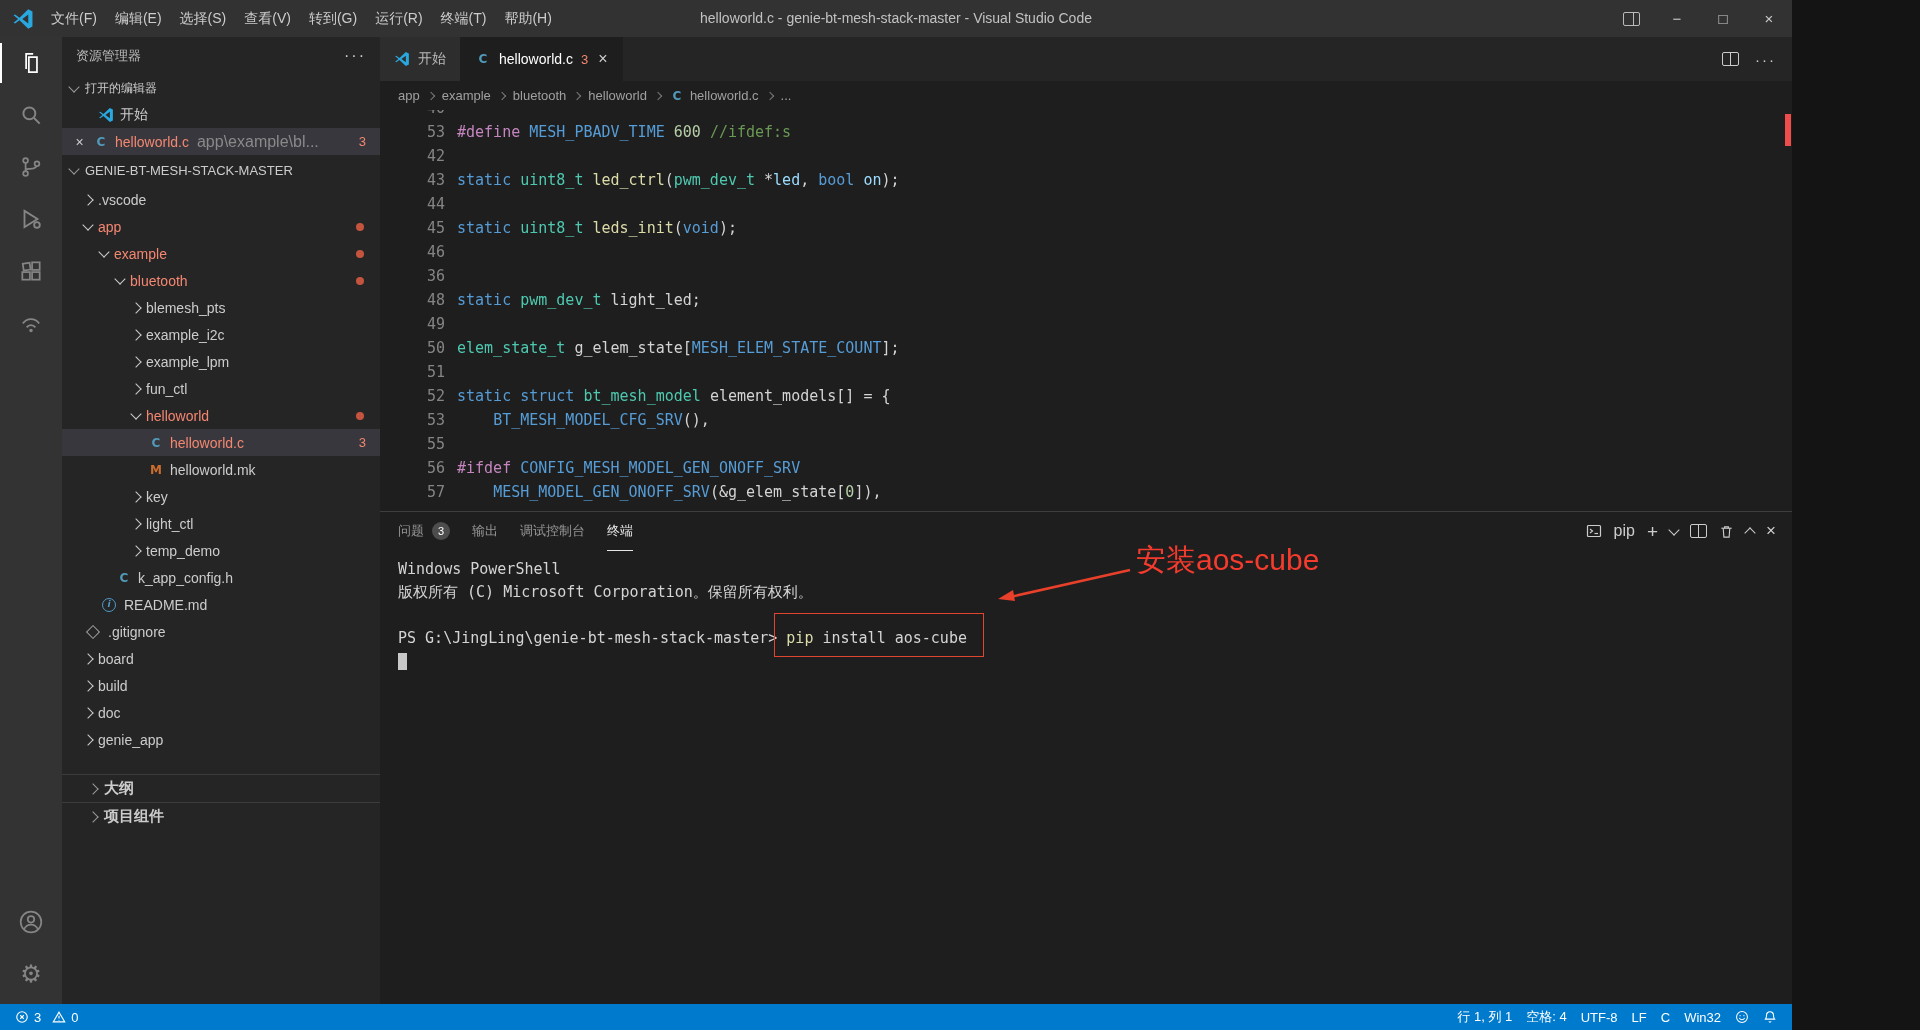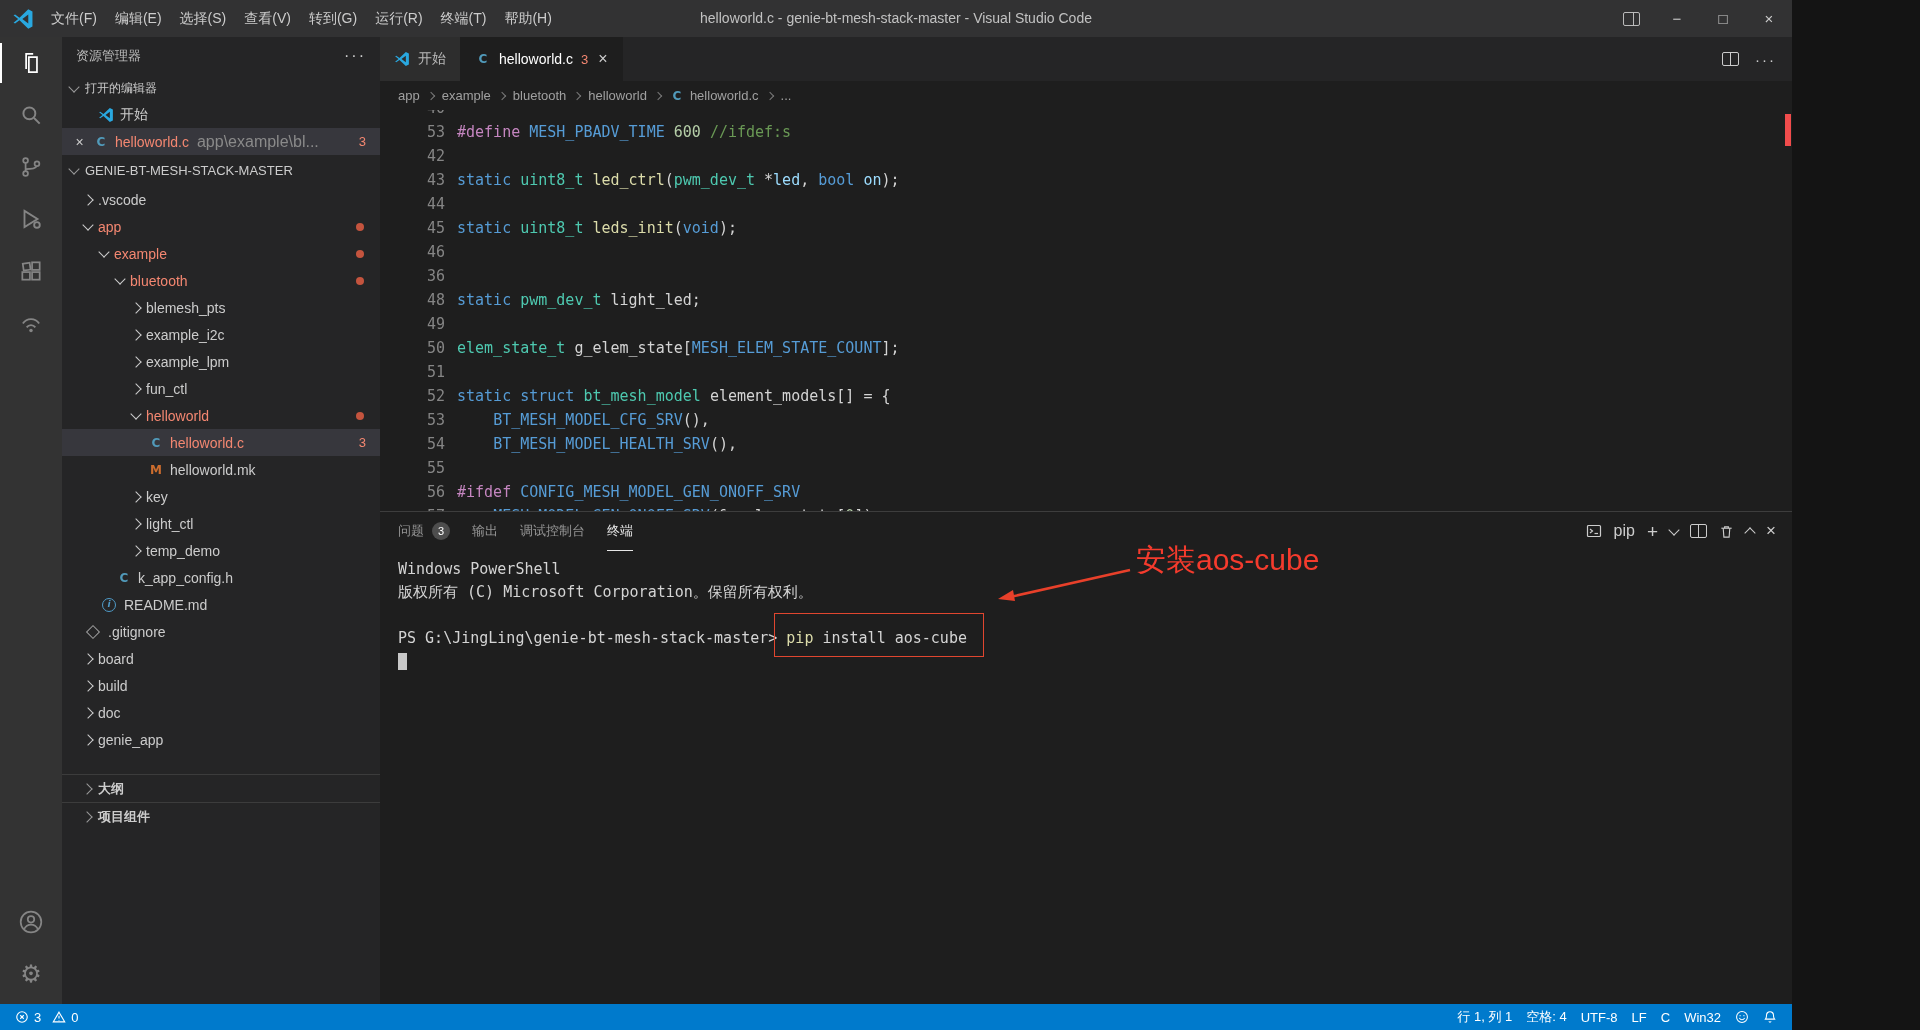--- a/index.html
+++ b/index.html
@@ -42,21 +42,21 @@
   .chev.right{transform:rotate(-45deg)}
   .chev.dim{border-color:#9a9a9a}
   .dot{width:8px;height:8px;border-radius:50%;background:#c4543e;margin-left:auto;margin-right:16px;flex:none}
   .badge-num{margin-left:auto;margin-right:14px;color:#f48771;font-size:13px}
   .close-x{width:15px;text-align:center;color:#cccccc;font-size:14px;flex:none}
   .fic{width:16px;text-align:center;font-size:12px;font-weight:bold;flex:none;font-family:"DejaVu Sans",sans-serif}
   .icon-c{color:#519aba}
   .icon-m{color:#cc6d2e}
   .icon-info{width:12px;height:12px;line-height:11px;border:1px solid #4f9bc8;border-radius:50%;color:#4f9bc8;font-size:9px;font-style:italic;margin:0 2px}
   .icon-git{width:8px;height:8px;border:1.2px solid #9e9e9e;transform:rotate(45deg);margin:0 4px}
-  .bottom-sec{height:27px;display:flex;align-items:center;gap:7px;padding:0 21px;font-weight:bold;font-size:13px;border-top:1px solid #3c3c3c;cursor:pointer}
+  .bottom-sec{height:27px;display:flex;align-items:center;gap:7px;padding:0 27px;font-weight:bold;font-size:15px;border-top:1px solid #3c3c3c;cursor:pointer}
   #sb-bottom{margin-top:21px}
 
   
   #editor-region{position:absolute;left:380px;top:37px;right:0;bottom:26px;display:flex;flex-direction:column}
   #tabbar{height:44px;background:#252526;display:flex;align-items:stretch;position:relative;flex:none}
   .tab{display:flex;align-items:center;gap:8px;padding:0 14px;font-size:14px;background:#2d2d2d;color:#b8b8b8;border-right:1px solid #1e1e1e;cursor:pointer}
   .tab.active{background:#1e1e1e;color:#ffffff}
   .tbadge{color:#f48771;font-size:13px}
   .tclose{margin-left:2px;font-size:16px;color:#cccccc}
   #tab-actions{margin-left:auto;display:flex;align-items:center;gap:16px;padding-right:16px;color:#cccccc}
@@ -440,24 +440,20 @@
           </div>
           <div class="code-line">
             <span class="gutter">52</span>
             <span class="lcode"><span class="tok-kw">static</span><span class="tok-pl"> </span><span class="tok-kw">struct</span><span class="tok-pl"> </span><span class="tok-typ">bt_mesh_model</span><span class="tok-pl"> </span><span class="tok-pl">element_models[] = {</span></span>
           </div>
           <div class="code-line">
             <span class="gutter">53</span>
             <span class="lcode"><span class="tok-pl">    </span><span class="tok-mac">BT_MESH_MODEL_CFG_SRV</span><span class="tok-pl">(),</span></span>
           </div>
           <div class="code-line">
-            <span class="gutter">54</span>
-            <span class="lcode"><span class="tok-pl">    </span><span class="tok-mac">BT_MESH_MODEL_HEALTH_SRV</span><span class="tok-pl">(),</span></span>
-          </div>
-          <div class="code-line">
             <span class="gutter">55</span>
             <span class="lcode"></span>
           </div>
           <div class="code-line">
             <span class="gutter">56</span>
             <span class="lcode"><span class="tok-pp">#ifdef</span><span class="tok-pl"> </span><span class="tok-mac">CONFIG_MESH_MODEL_GEN_ONOFF_SRV</span></span>
           </div>
           <div class="code-line">
             <span class="gutter">57</span>
             <span class="lcode"><span class="tok-pl">    </span><span class="tok-mac">MESH_MODEL_GEN_ONOFF_SRV</span><span class="tok-pl">(&amp;g_elem_state[</span><span class="tok-num">0</span><span class="tok-pl">]),</span></span>

